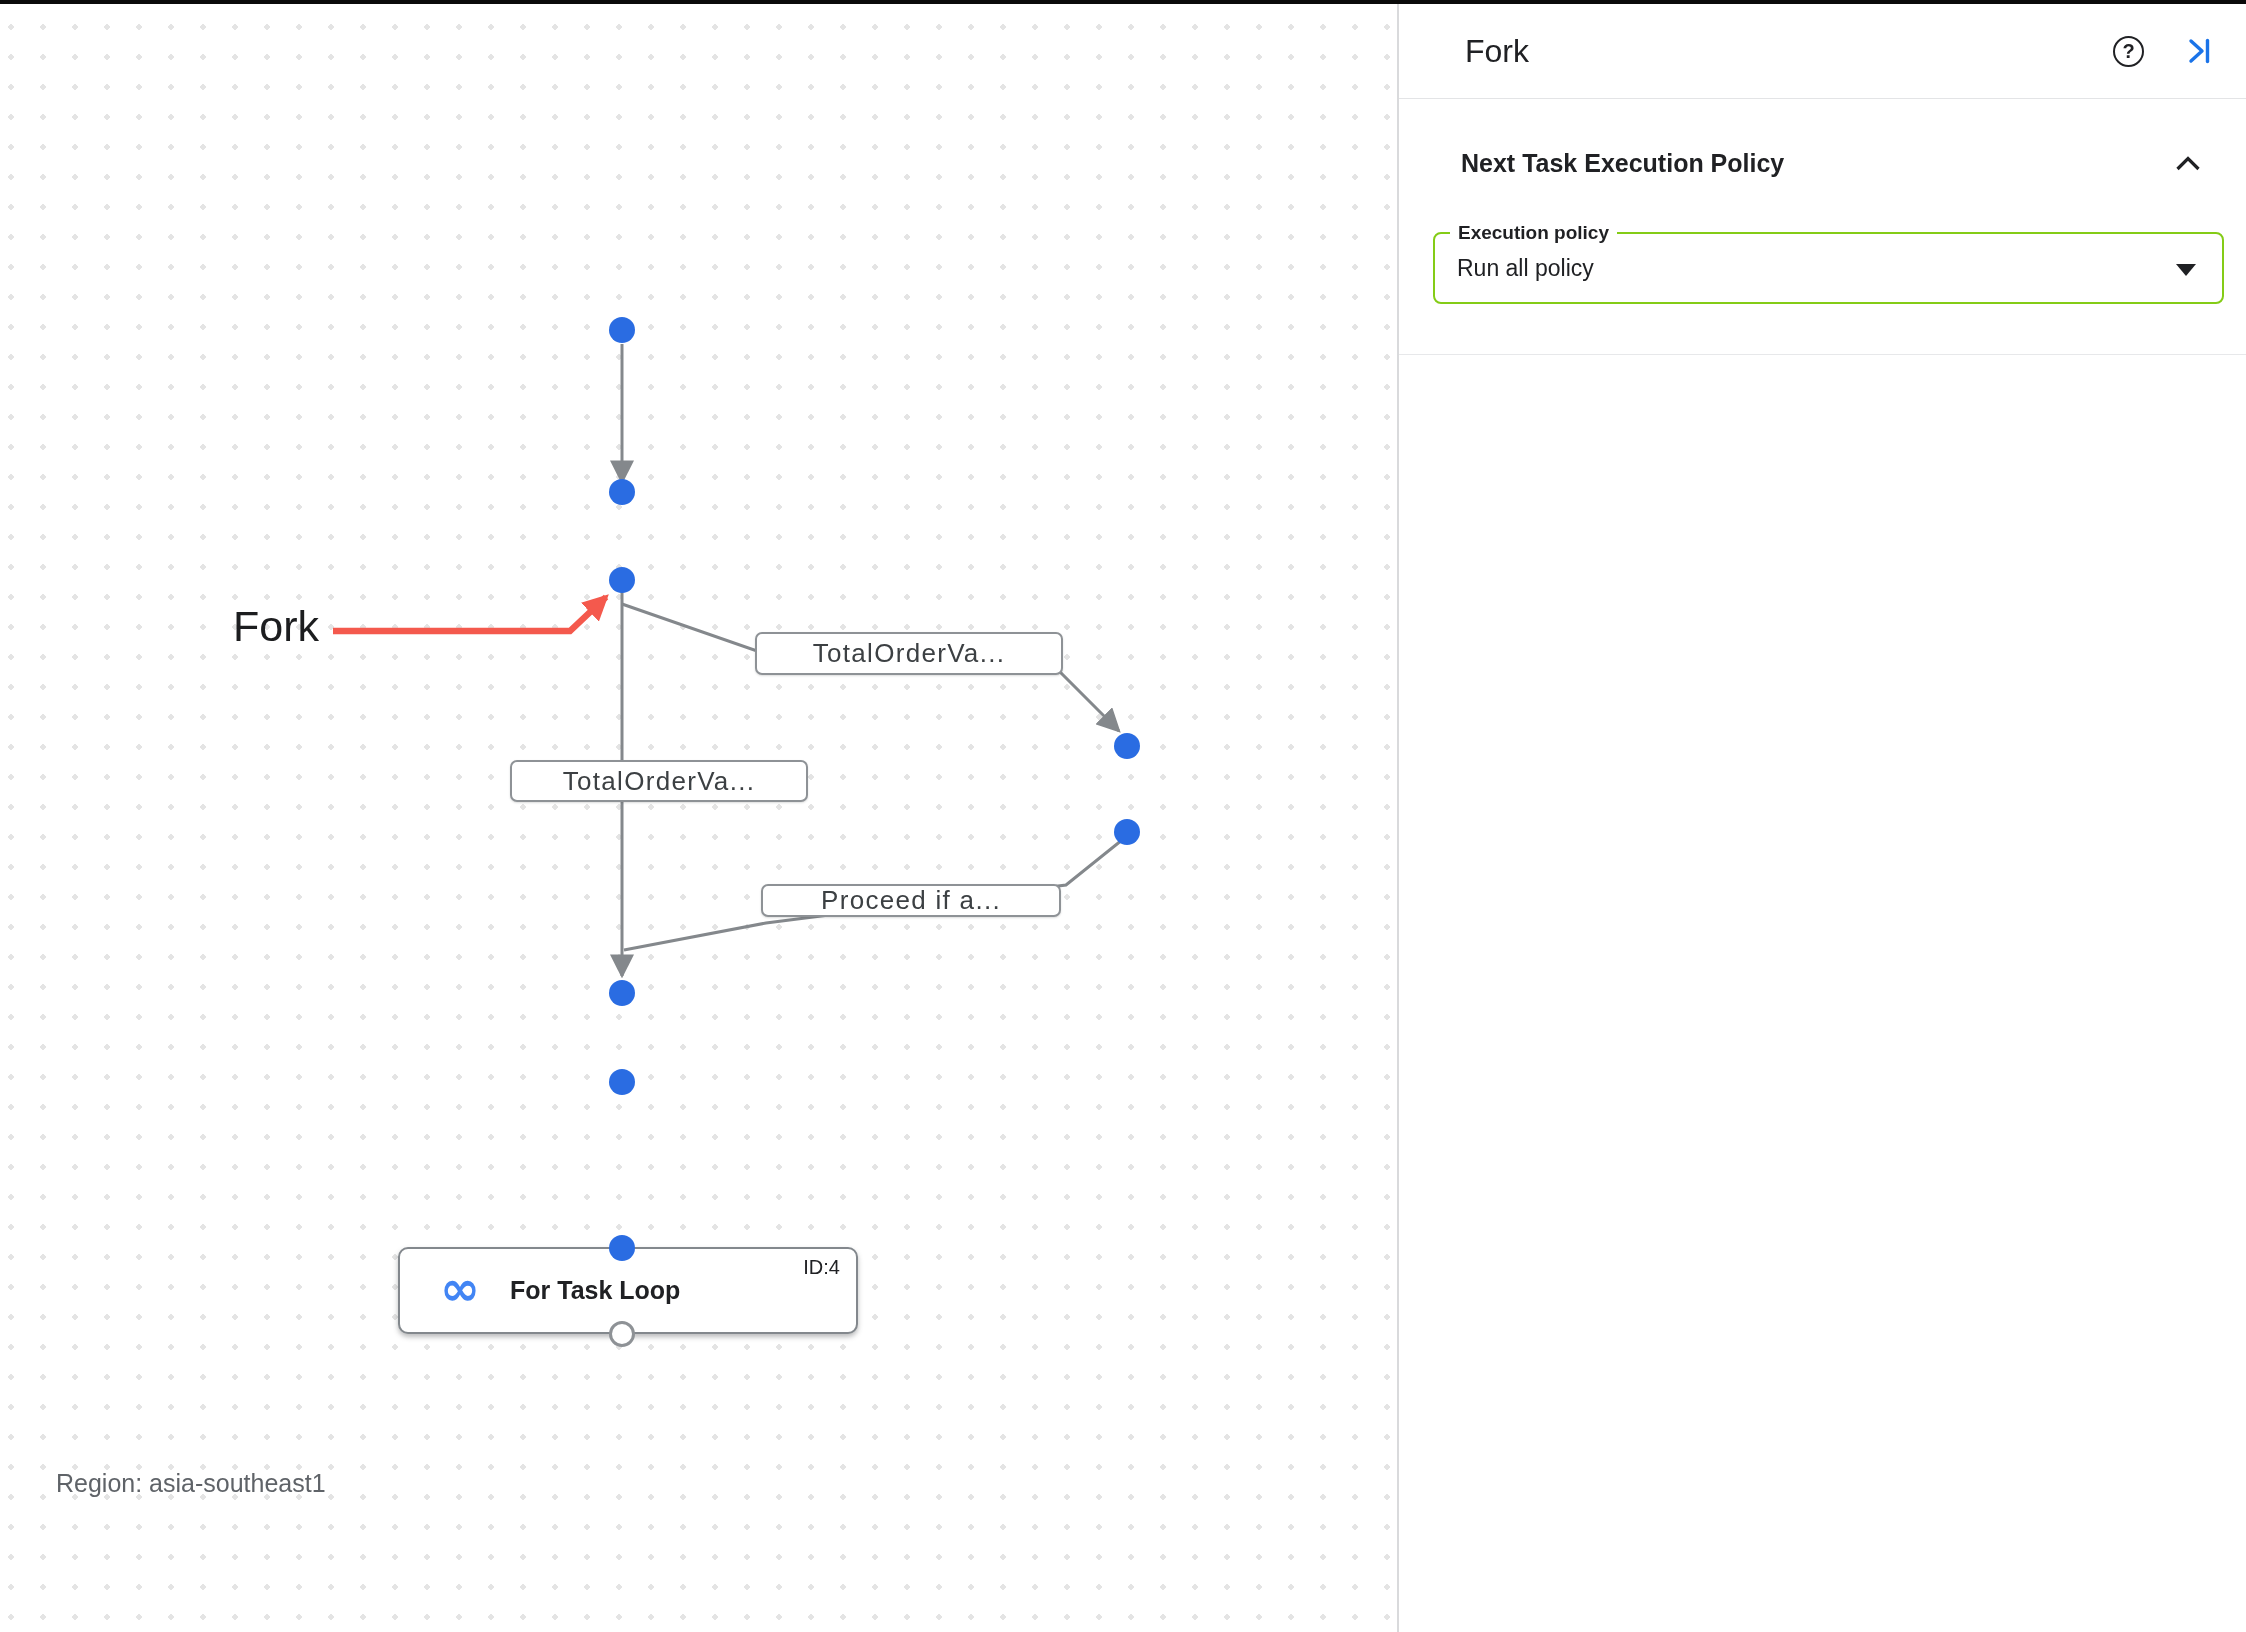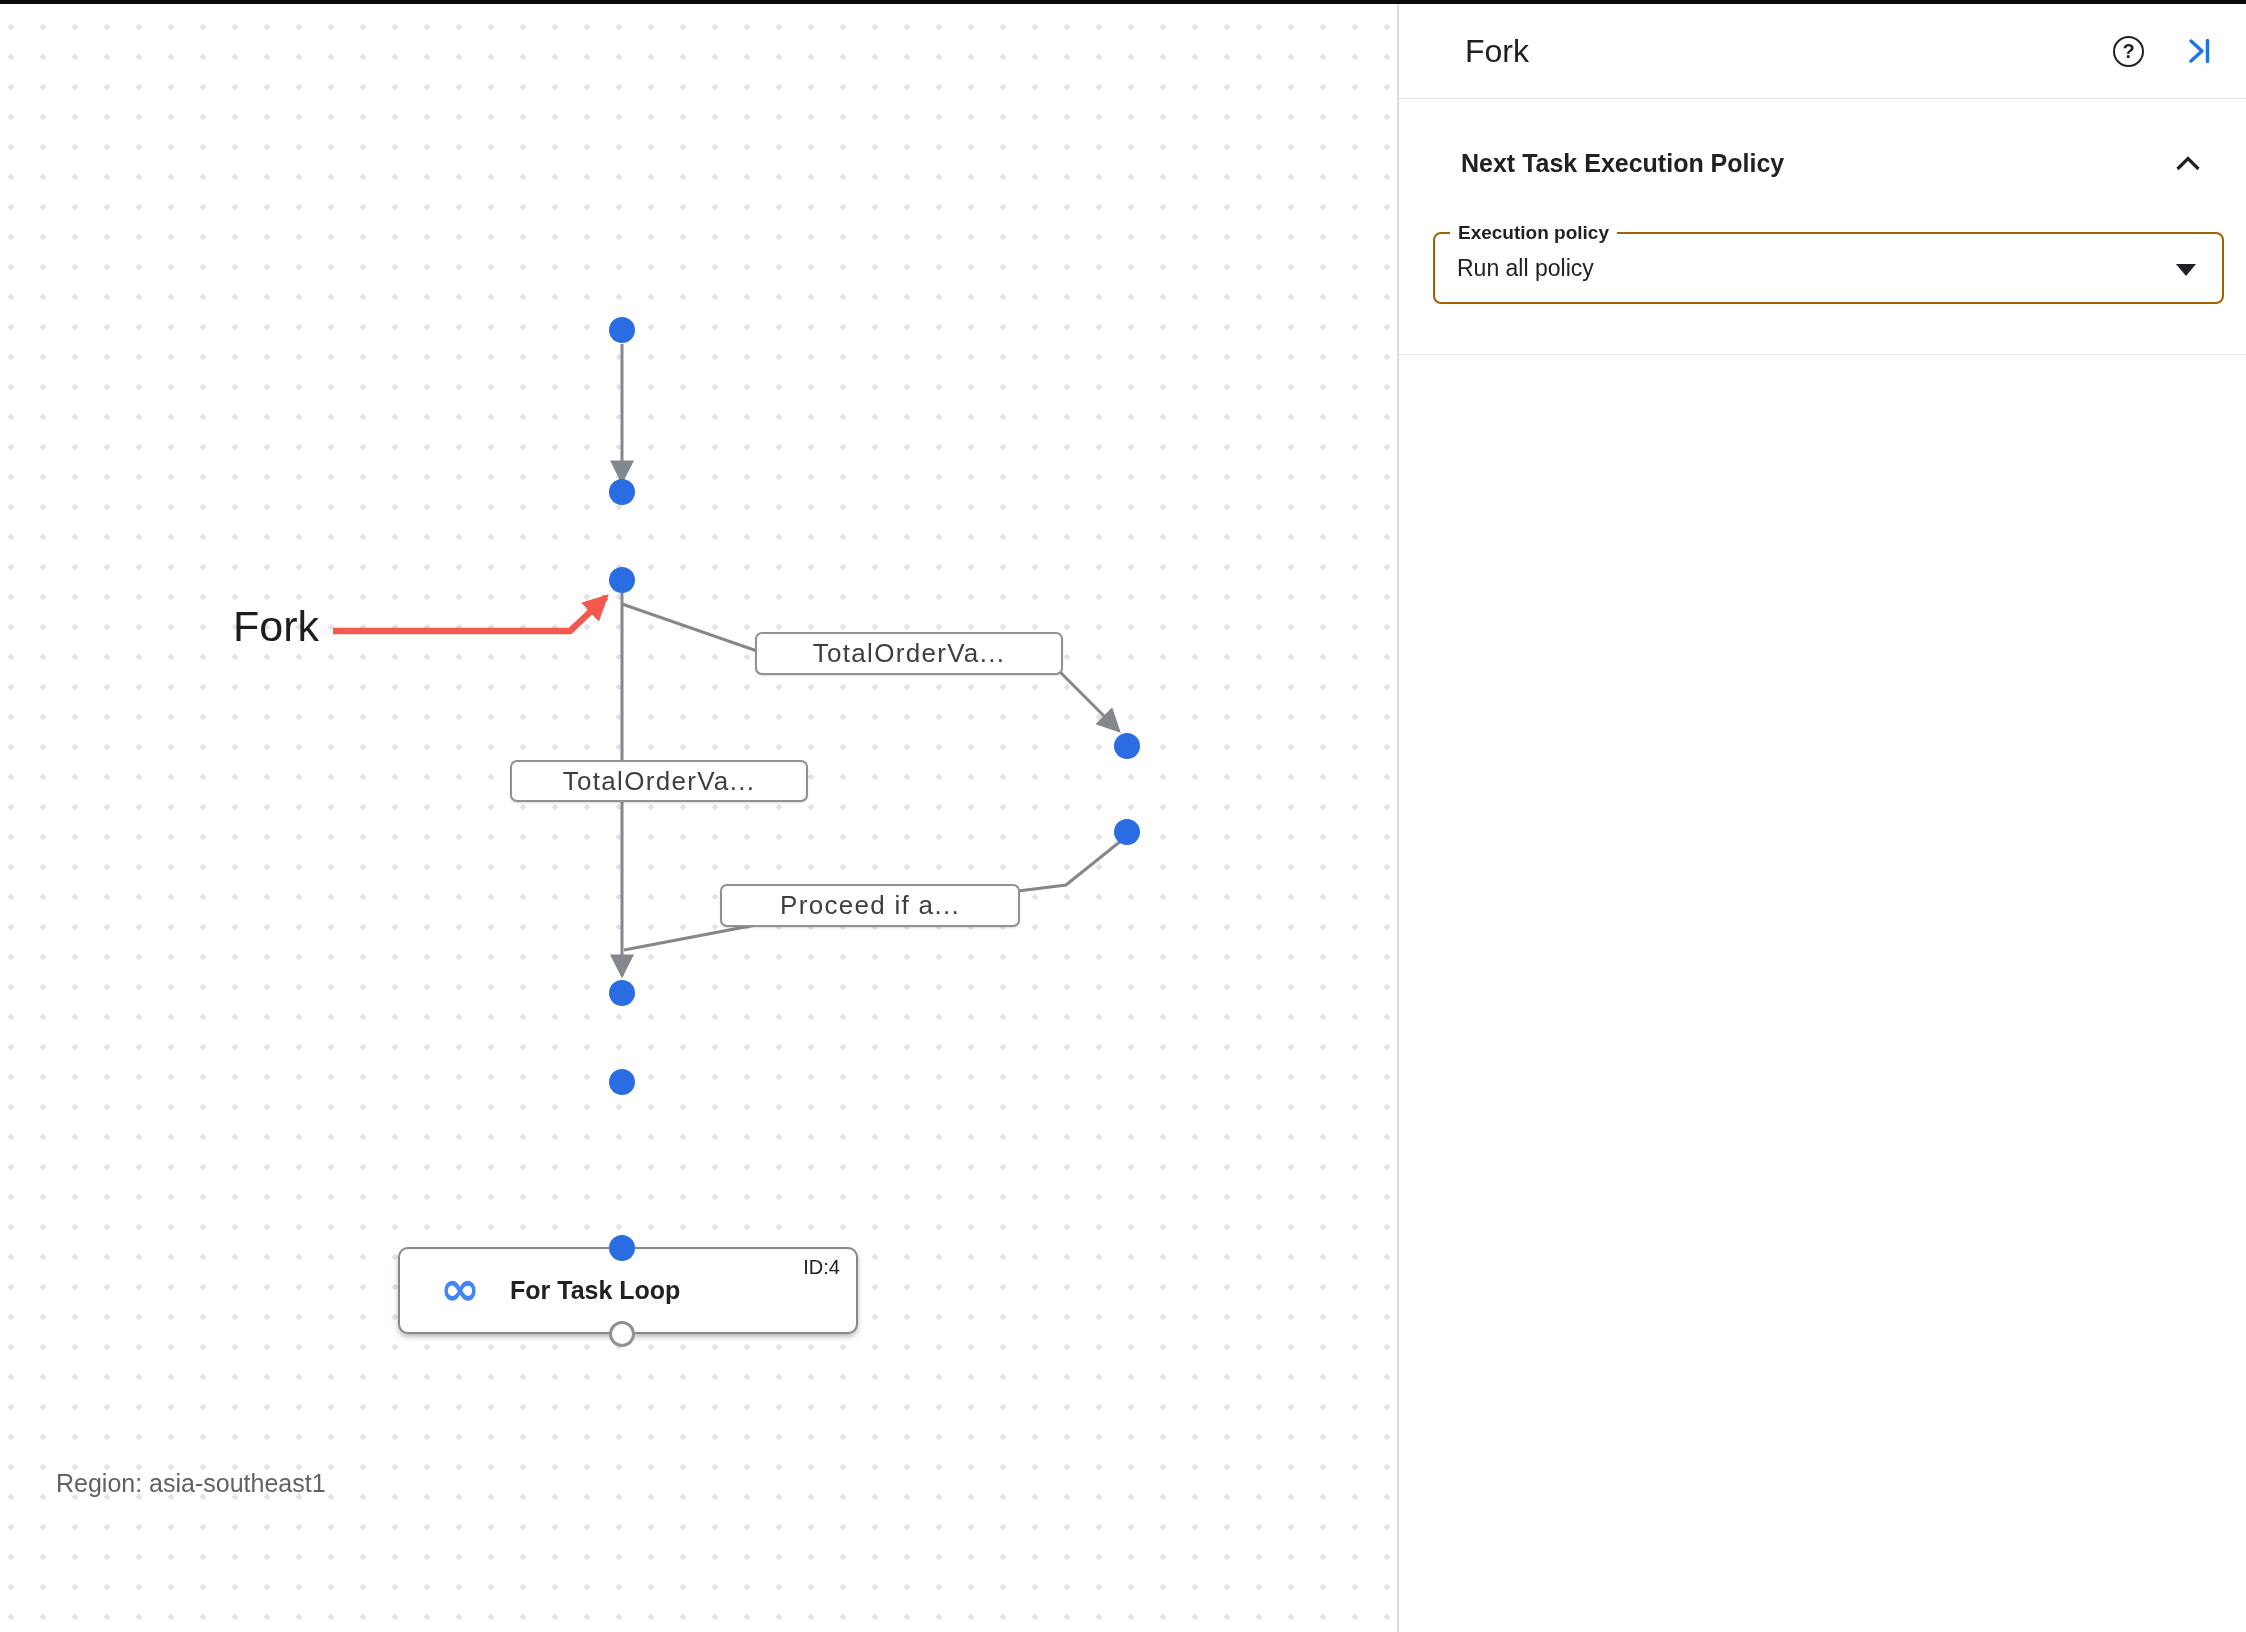--- a/index.html
+++ b/index.html
@@ -48,21 +48,21 @@
   .panel-title { flex:1; font-size:32px; color:#202124; }
   .help-btn { width:31px; height:31px; border:2.5px solid #202124; border-radius:50%;
               display:flex; align-items:center; justify-content:center;
               font-size:20px; font-weight:bold; color:#202124; margin-right:40px; cursor:pointer; }
   .collapse-btn { width:32px; height:32px; display:flex; align-items:center; justify-content:center; cursor:pointer; }
 
   .section-head { margin:50px 44px 0 62px; display:flex; align-items:center; justify-content:space-between; cursor:pointer;gap:32px; }
   .section-title { font-size:25px; font-weight:bold; color:#202124; }
 
   .select-field { position:relative; margin:54px 0 0 34px; width:791px; height:72px;
-                  border:2px solid #a16207; border-radius:8px; background:#fff; cursor:pointer; }
+                  border:2px solid #84cc16; border-radius:8px; background:#fff; cursor:pointer; }
   .select-label { position:absolute; top:-12px; left:15px; background:#fff; padding:0 8px;
                   font-size:19px; font-weight:bold; color:#1f2023; line-height:22px; }
   .select-value { position:absolute; left:22px; top:0; height:68px; line-height:68px;
                   font-size:23px; color:#202124; }
   .select-caret { position:absolute; right:26px; top:30px; width:0; height:0;
                   border-left:10px solid transparent; border-right:10px solid transparent;
                   border-top:12px solid #202124; }
   .panel-divider { margin-top:50px; border-top:1px solid #e7e8ea; width:100%; }
 </style>
 </head>
@@ -112,21 +112,21 @@
       </span>
       <span class="node-label">For Task Loop</span>
     </div>
 
     <div class="edge-label" style="left:755px; top:628px; width:308px; height:43px;">
       <span>TotalOrderVa...</span>
     </div>
     <div class="edge-label" style="left:510px; top:756px; width:298px; height:42px;">
       <span>TotalOrderVa...</span>
     </div>
-    <div class="edge-label" style="left:720px; top:880px; width:300px; height:43px;">
+    <div class="edge-label" style="left:761px; top:880px; width:300px; height:33px;">
       <span>Proceed if a...</span>
     </div>
 
     <div class="fork-note">Fork</div>
 
     <div class="region-label">Region: asia-southeast1</div>
   </div>
 
   <div class="panel">
     <div class="panel-header">

